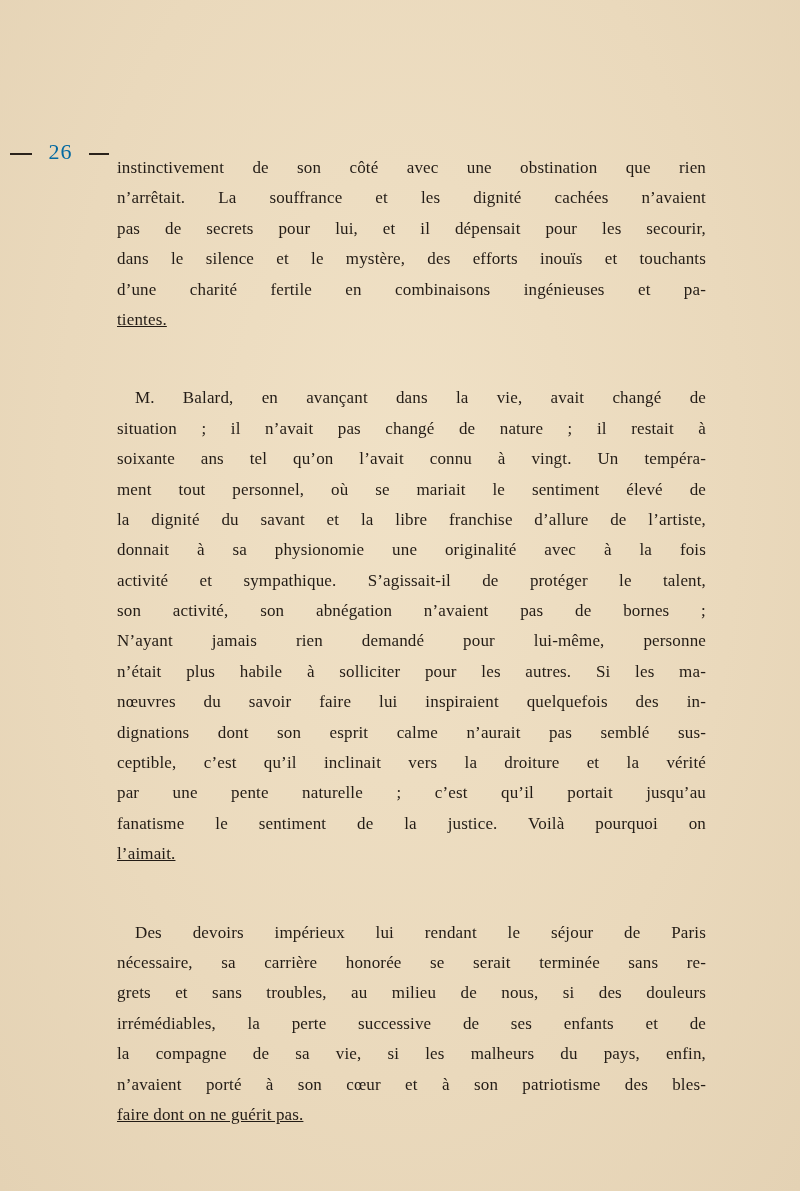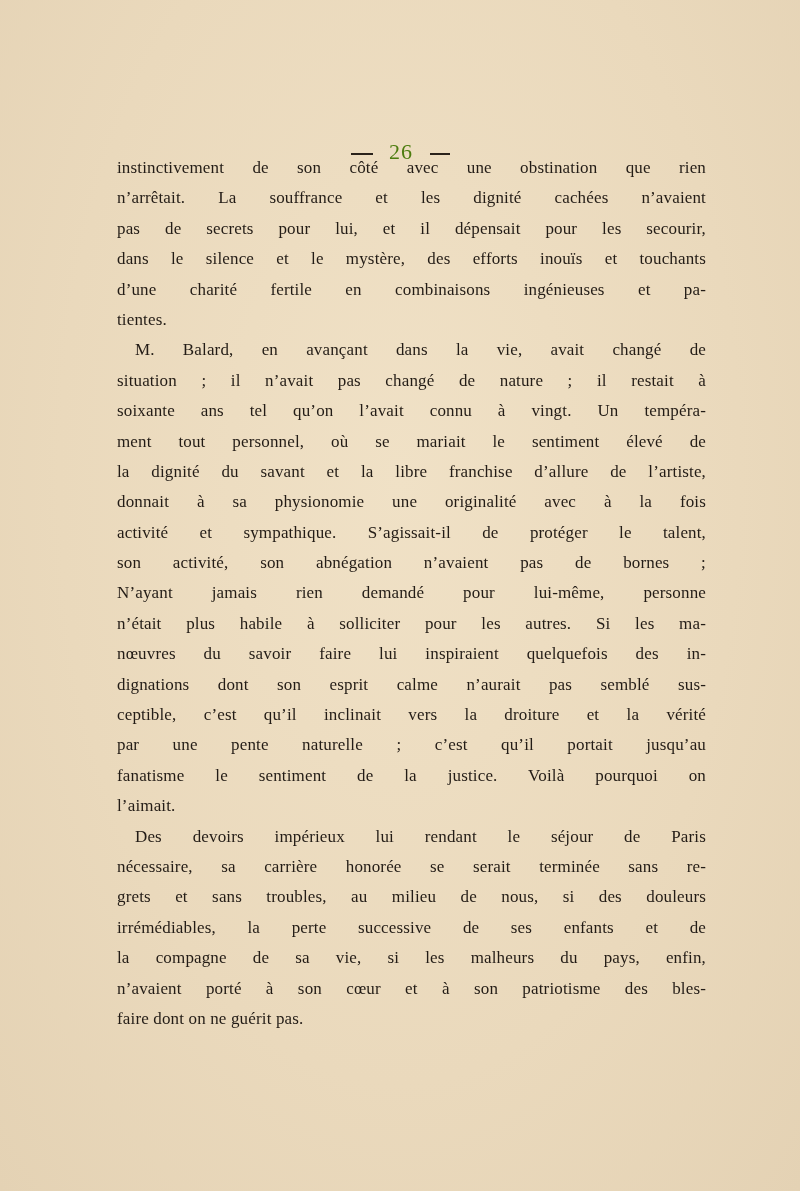--- a/index.html
+++ b/index.html
@@ -15,24 +15,24 @@
       position: relative;
       overflow: hidden;
       font-family: "Liberation Serif", "DejaVu Serif", serif;
       color: #231c16;
     }
     .page-number {
       position: absolute;
       top: 139px;
       left: 0;
       width: 800px;
-      text-align: center;
+      text-align: left;
       font-size: 22px;
       letter-spacing: 1px;
-      color: #4d7c0f;
+      color: #0369a1;
     }
     .page-number .dash {
       display: inline-block;
       vertical-align: middle;
       height: 2px;
       background: #2a221b;
       margin: 0 10px;
     }
     .page-number .dash.left { width: 22px; }
     .page-number .dash.right { width: 20px; height: 1.5px; }
@@ -47,23 +47,25 @@
       height: 30.4px;
       line-height: 30.4px;
       font-size: 17px;
       text-align: justify;
       text-align-last: justify;
       white-space: nowrap;
       letter-spacing: 0.15px;
     }
     .line.last {
       text-align-last: left;
+      text-decoration: underline;
     }
     .line.indent {
       padding-left: 18px;
+      margin-top: 48px;
     }
   </style>
 </head>
 <body>
 
 <div class="page-number">
   <span class="dash left"></span>
   <span>26</span>
   <span class="dash right"></span>
 </div>

